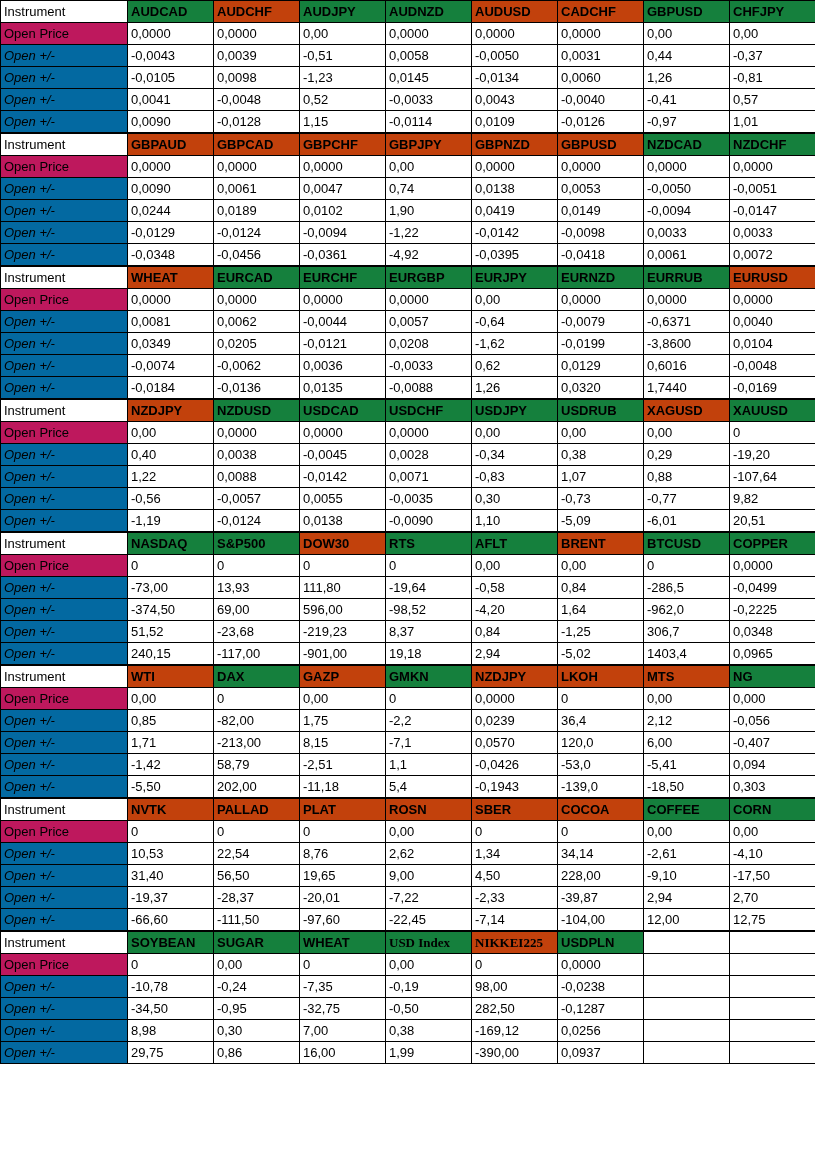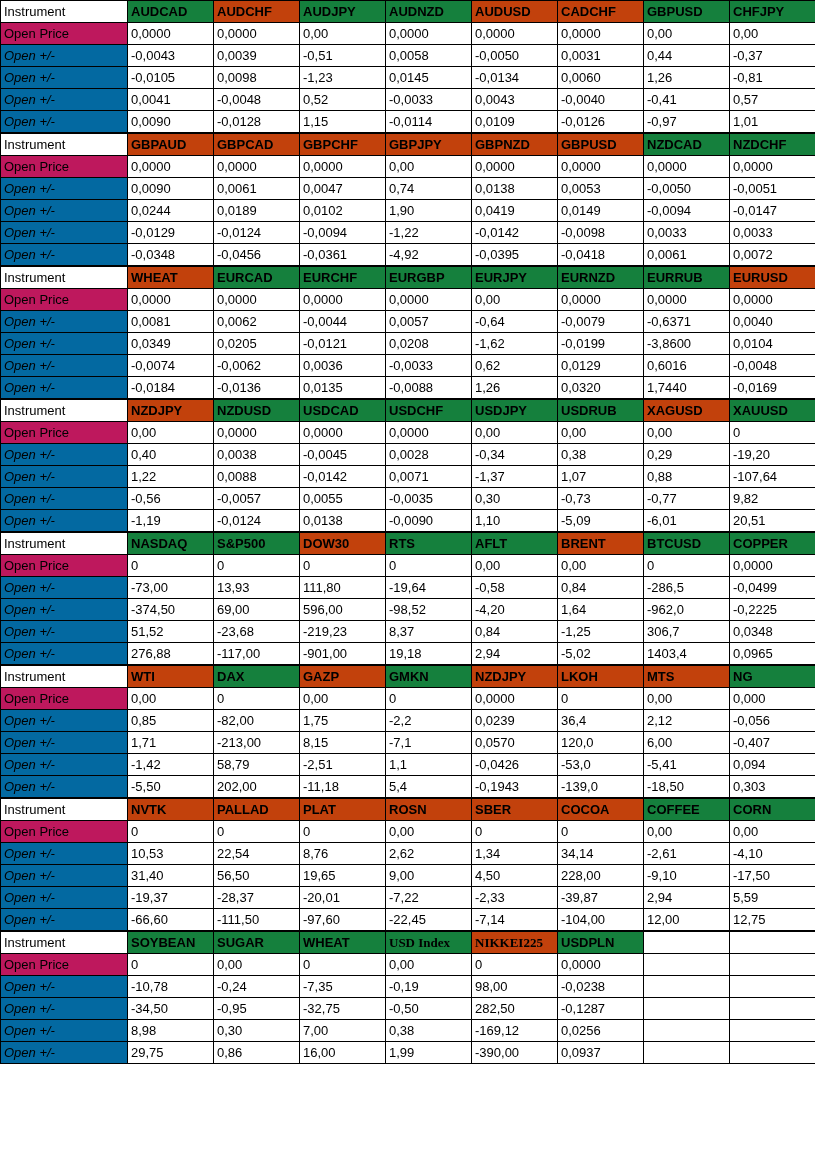--- a/index.html
+++ b/index.html
@@ -363,21 +363,21 @@
           <td class="val">0,38</td>
           <td class="val">0,29</td>
           <td class="val">-19,20</td>
         </tr>
         <tr>
           <td class="label openpm">Open +/-</td>
           <td class="val">1,22</td>
           <td class="val">0,0088</td>
           <td class="val">-0,0142</td>
           <td class="val">0,0071</td>
-          <td class="val">-1,37</td>
+          <td class="val">-0,83</td>
           <td class="val">1,07</td>
           <td class="val">0,88</td>
           <td class="val">-107,64</td>
         </tr>
         <tr>
           <td class="label openpm">Open +/-</td>
           <td class="val">-0,56</td>
           <td class="val">-0,0057</td>
           <td class="val">0,0055</td>
           <td class="val">-0,0035</td>
@@ -462,21 +462,21 @@
           <td class="val">-23,68</td>
           <td class="val">-219,23</td>
           <td class="val">8,37</td>
           <td class="val">0,84</td>
           <td class="val">-1,25</td>
           <td class="val">306,7</td>
           <td class="val">0,0348</td>
         </tr>
         <tr>
           <td class="label openpm">Open +/-</td>
-          <td class="val">276,88</td>
+          <td class="val">240,15</td>
           <td class="val">-117,00</td>
           <td class="val">-901,00</td>
           <td class="val">19,18</td>
           <td class="val">2,94</td>
           <td class="val">-5,02</td>
           <td class="val">1403,4</td>
           <td class="val">0,0965</td>
         </tr>
       </tbody>
     </table>
@@ -620,21 +620,21 @@
         </tr>
         <tr>
           <td class="label openpm">Open +/-</td>
           <td class="val">-19,37</td>
           <td class="val">-28,37</td>
           <td class="val">-20,01</td>
           <td class="val">-7,22</td>
           <td class="val">-2,33</td>
           <td class="val">-39,87</td>
           <td class="val">2,94</td>
-          <td class="val">5,59</td>
+          <td class="val">2,70</td>
         </tr>
         <tr>
           <td class="label openpm">Open +/-</td>
           <td class="val">-66,60</td>
           <td class="val">-111,50</td>
           <td class="val">-97,60</td>
           <td class="val">-22,45</td>
           <td class="val">-7,14</td>
           <td class="val">-104,00</td>
           <td class="val">12,00</td>

